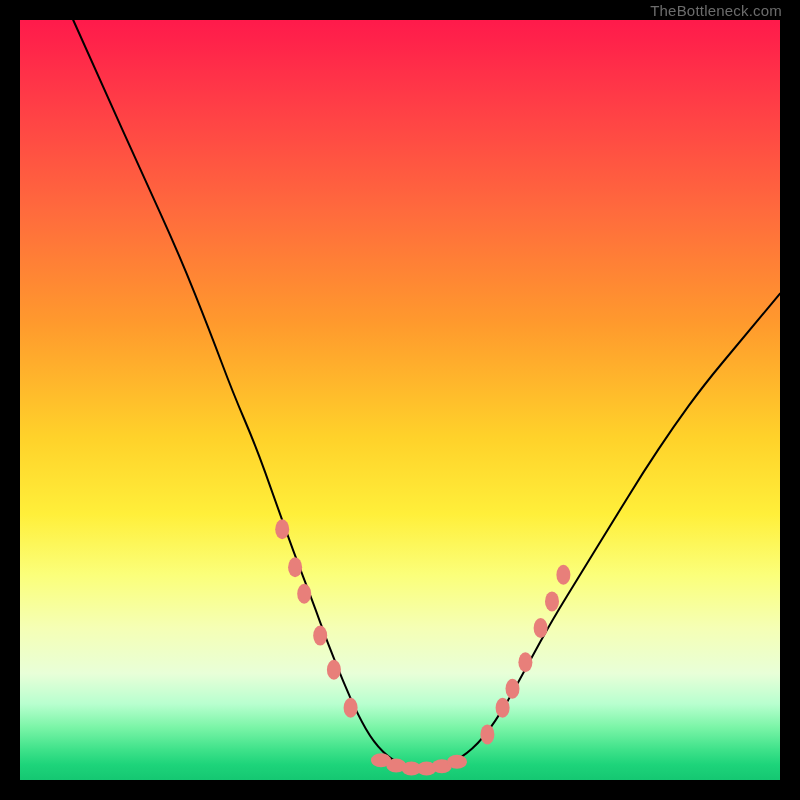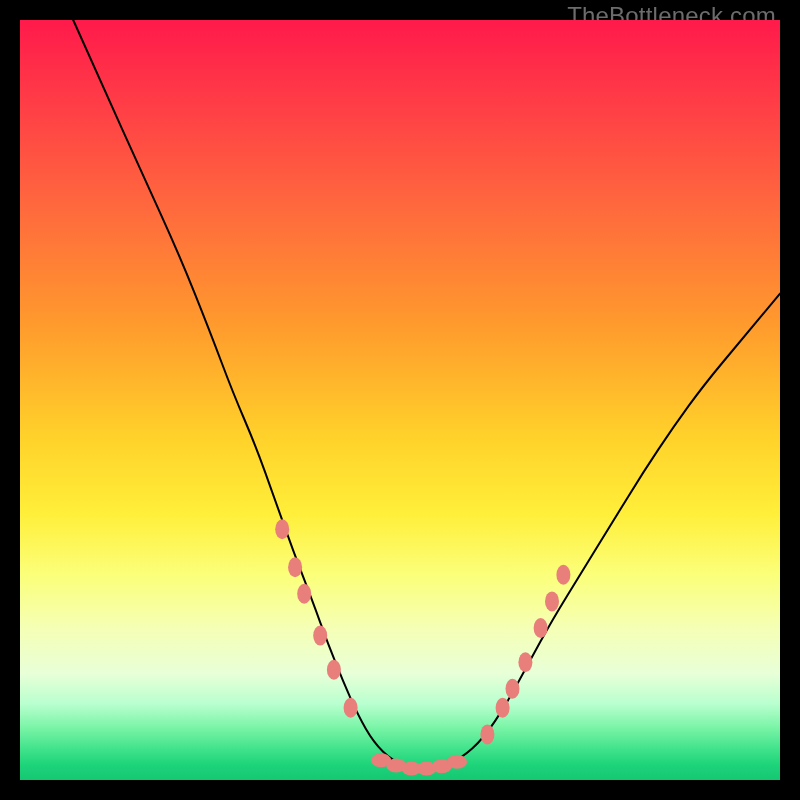--- a/index.html
+++ b/index.html
@@ -56,22 +56,22 @@
     stroke-linecap: round;
     stroke-linejoin: round;
   }
   .marker {
     fill: #e87f7a;
     stroke: none;
   }
   .watermark {
     position: absolute;
     top: 2px;
-    right: 24px;
-    font-size: 24px;
+    right: 18px;
+    font-size: 15px;
     font-weight: 500;
     color: #6c6c6c;
     letter-spacing: 0.2px;
     user-select: none;
   }
 </style>
 </head>
 <body>
 
 <div class="stage">

